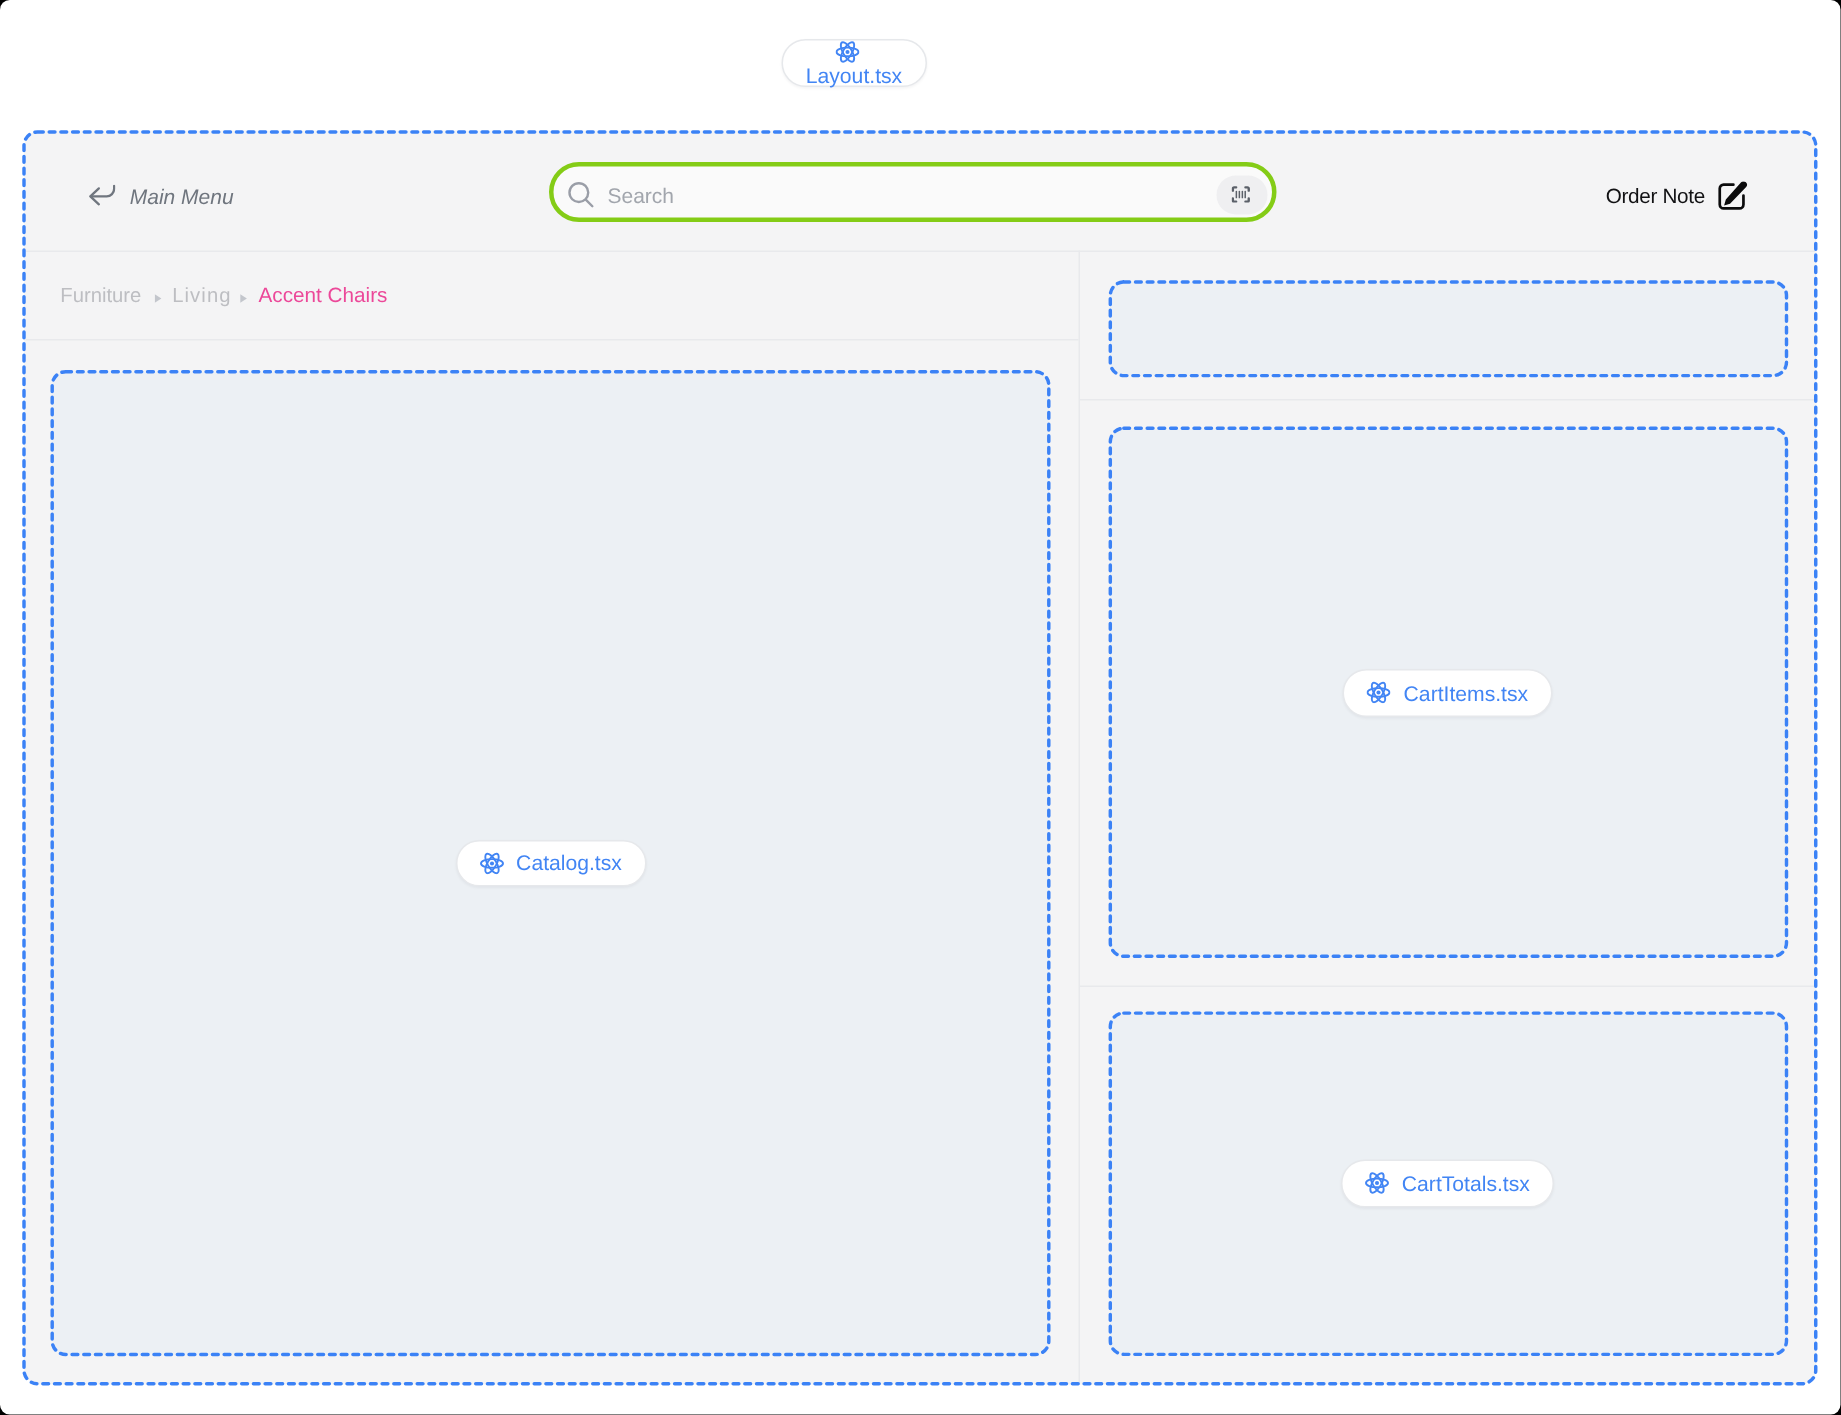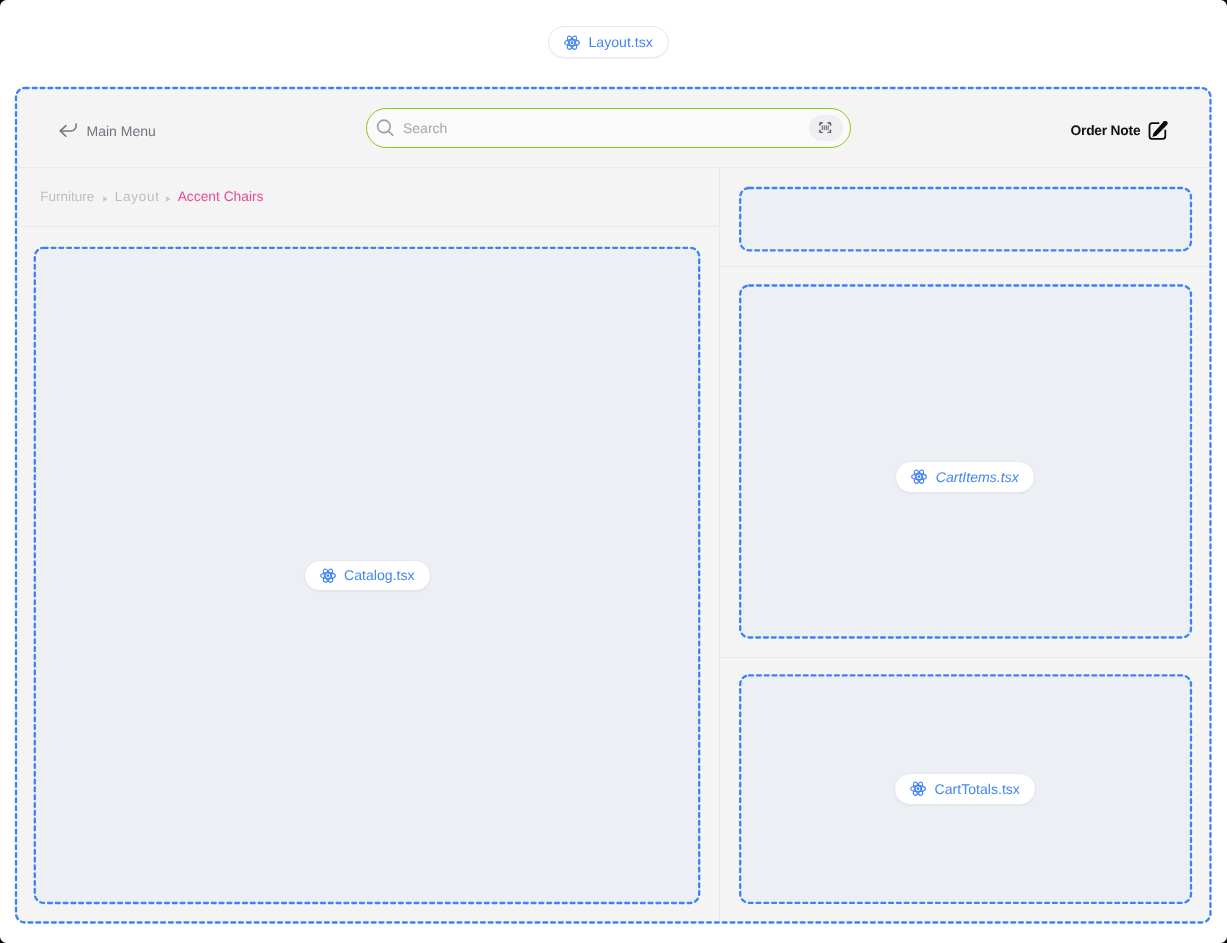--- a/index.html
+++ b/index.html
@@ -24,41 +24,41 @@
 
   .hr{position:absolute;background:#e8e9ec;height:1px;}
   .vr{position:absolute;background:#e8e9ec;width:1px;}
   #hr-header{left:17px;top:167px;width:1193px;}
   #vr-main{left:719.2px;top:167px;height:755px;}
   #hr-breadcrumb{left:17px;top:226.4px;width:702.2px;}
   #hr-r1{left:720px;top:265.8px;width:490px;}
   #hr-r2{left:720px;top:656.5px;width:490px;}
 
   .mainmenu{position:absolute;left:59px;top:123px;display:flex;align-items:center;color:#6f757e;font-size:14px;line-height:1;}
-  .mainmenu .lbl{margin-left:9.5px;}
-  .searchwrap{position:absolute;left:366px;top:108px;width:485px;height:40px;background:#fafafa;border:1px solid #84cc16;border-radius:20px;box-sizing:border-box;}
+  .mainmenu .lbl{margin-left:9.5px;font-style:italic;}
+  .searchwrap{position:absolute;left:366px;top:108px;width:485px;height:40px;background:#fafafa;border:3px solid #84cc16;border-radius:20px;box-sizing:border-box;}
   .srch-icon{position:absolute;left:8.6px;top:9.7px;}
   .srch-ph{position:absolute;left:36px;top:11.5px;color:#a2a6ad;font-size:14px;line-height:1;}
   .scanbtn{position:absolute;left:441.5px;top:5.5px;width:34px;height:26.4px;background:#efeff1;border-radius:13px;display:flex;align-items:center;justify-content:center;}
-  .ordernote{position:absolute;left:1070.5px;top:121px;display:flex;align-items:center;color:#121214;font-size:13.8px;font-weight:bold;line-height:1;letter-spacing:-0.22px;}
+  .ordernote{position:absolute;left:1070.5px;top:121px;display:flex;align-items:center;color:#121214;font-size:13.8px;font-weight:normal;line-height:1;letter-spacing:-0.22px;}
   .ordernote .ic{margin-left:8px;display:block;flex:none;}
 
   .crumb{position:absolute;left:40.2px;top:190.2px;display:flex;align-items:center;font-size:13.5px;line-height:1;}
   .crumb span{display:block;}
   .crumb .c-dim{color:#bdbec2;}
   .crumb .c-cur{color:#ec4899;font-weight:normal;font-size:13.8px;}
   .crumb .sep{display:block;align-self:center;margin:0 7.2px 0 8.6px;position:relative;top:1.6px;}
   .crumb .c-wide{letter-spacing:0.72px;margin-right:-2.6px;}
 </style>
 </head>
 <body>
 
 <div class="page">
 
-  <div class="pill" id="pill-root" style="left: 548px; top: 26.45px;">
+  <div class="pill" id="pill-root" style="left: 521px; top: 26.45px; flex-direction: column;">
     <svg class="ic" width="16" height="15.3" viewBox="0 0 24 22.9">
         <g stroke="#4285f4" stroke-width="1.9" fill="none">
           <ellipse cx="12" cy="11.45" rx="11" ry="4.35"></ellipse>
           <ellipse cx="12" cy="11.45" rx="11" ry="4.35" transform="rotate(60 12 11.45)"></ellipse>
           <ellipse cx="12" cy="11.45" rx="11" ry="4.35" transform="rotate(120 12 11.45)"></ellipse>
         </g>
         <circle cx="12" cy="11.45" r="2.05" fill="#4285f4"></circle>
       </svg>
     <span class="lbl">Layout.tsx</span>
   </div>
@@ -114,39 +114,39 @@
         <path d="M10.6 2.1 H4.1 A2.6 2.6 0 0 0 1.5 4.7 V15.3 A2.6 2.6 0 0 0 4.1 17.9 H14.7 A2.6 2.6 0 0 0 17.3 15.3 V9.4" stroke="#0b0b0c" stroke-width="1.8" stroke-linecap="round" stroke-linejoin="round"></path>
         <path d="M15.6 0.6 a2.35 2.35 0 0 1 3.35 3.3 L8.35 14.85 l-3.95 1.15 1.15 -3.95 Z" fill="#0b0b0c"></path>
       </svg>
   </div>
 
   <div class="crumb">
     <span class="c-dim">Furniture</span>
     <svg class="sep" width="4.8" height="6" viewBox="0 0 4.8 6">
         <path d="M0.2 0.2 L4.6 3 L0.2 5.8 Z" fill="#c3c6cc"></path>
       </svg>
-    <span class="c-dim c-wide">Layout</span>
+    <span class="c-dim c-wide">Living</span>
     <svg class="sep" width="4.8" height="6" viewBox="0 0 4.8 6">
         <path d="M0.2 0.2 L4.6 3 L0.2 5.8 Z" fill="#c3c6cc"></path>
       </svg>
     <span class="c-cur">Accent Chairs</span>
   </div>
 
   <div class="pill" id="pill-catalog" style="left: 303.606px; top: 559.65px; justify-content: center;">
     <svg class="ic" width="16" height="15.3" viewBox="0 0 24 22.9">
         <g stroke="#4285f4" stroke-width="1.9" fill="none">
           <ellipse cx="12" cy="11.45" rx="11" ry="4.35"></ellipse>
           <ellipse cx="12" cy="11.45" rx="11" ry="4.35" transform="rotate(60 12 11.45)"></ellipse>
           <ellipse cx="12" cy="11.45" rx="11" ry="4.35" transform="rotate(120 12 11.45)"></ellipse>
         </g>
         <circle cx="12" cy="11.45" r="2.05" fill="#4285f4"></circle>
       </svg>
     <span class="lbl">Catalog.tsx</span>
   </div>
-  <div class="pill" id="pill-ci" style="left: 895.256px; top: 461px; font-style: italic;">
+  <div class="pill" id="pill-ci" style="left: 895.256px; top: 446px;">
     <svg class="ic" width="16" height="15.3" viewBox="0 0 24 22.9">
         <g stroke="#4285f4" stroke-width="1.9" fill="none">
           <ellipse cx="12" cy="11.45" rx="11" ry="4.35"></ellipse>
           <ellipse cx="12" cy="11.45" rx="11" ry="4.35" transform="rotate(60 12 11.45)"></ellipse>
           <ellipse cx="12" cy="11.45" rx="11" ry="4.35" transform="rotate(120 12 11.45)"></ellipse>
         </g>
         <circle cx="12" cy="11.45" r="2.05" fill="#4285f4"></circle>
       </svg>
     <span class="lbl">CartItems.tsx</span>
   </div>

